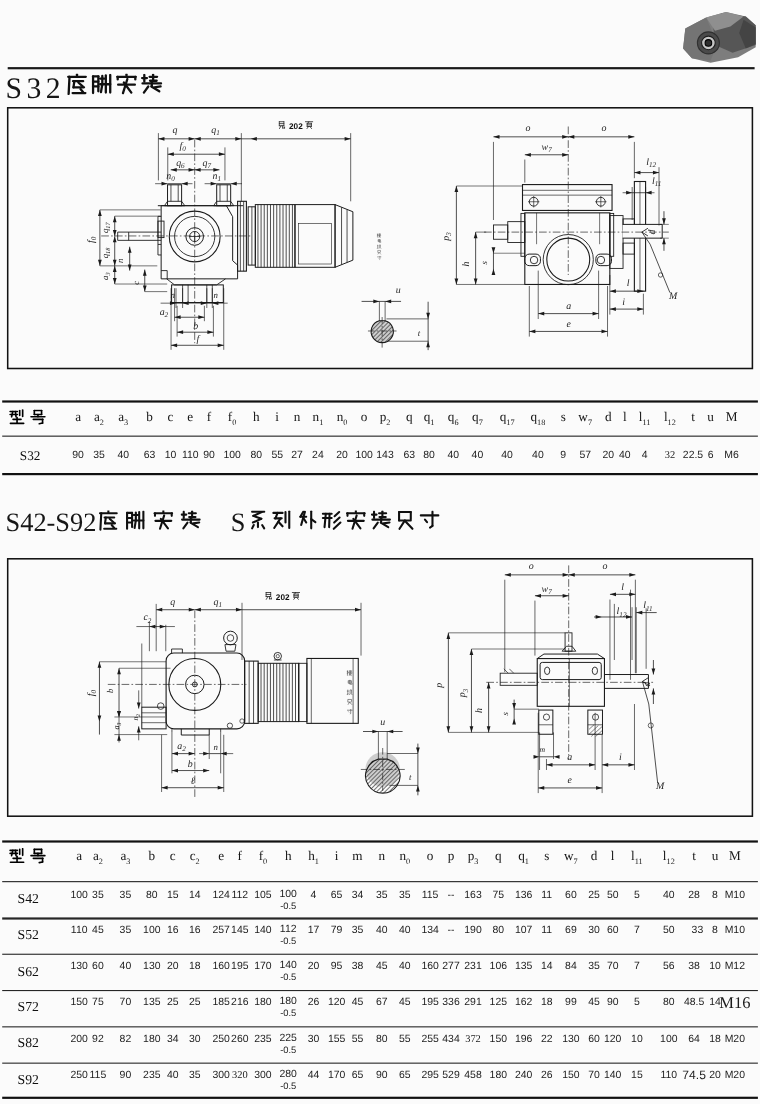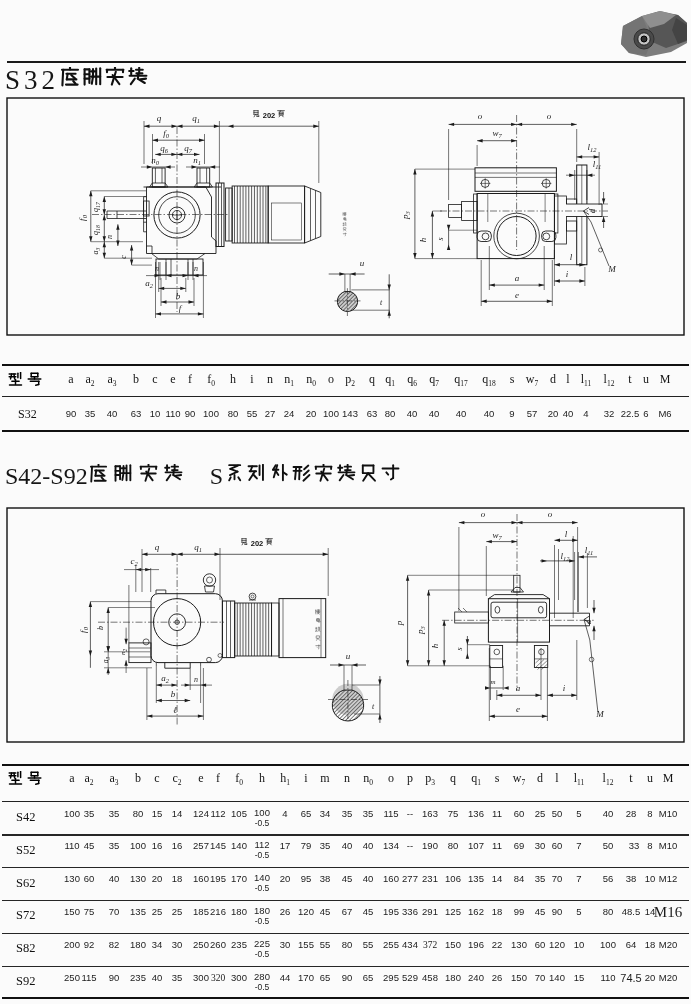--- a/index.html
+++ b/index.html
@@ -1157,21 +1157,21 @@
 <div style="position:absolute;left:390px;top:409px;transform:translateX(-50%);font-family:'Liberation Sans',sans-serif;font-size:9.5px;color:#1c1c1c;white-space:nowrap;text-align:center;line-height:10px">80</div>
 <div style="position:absolute;left:412px;top:409px;transform:translateX(-50%);font-family:'Liberation Sans',sans-serif;font-size:9.5px;color:#1c1c1c;white-space:nowrap;text-align:center;line-height:10px">40</div>
 <div style="position:absolute;left:434px;top:409px;transform:translateX(-50%);font-family:'Liberation Sans',sans-serif;font-size:9.5px;color:#1c1c1c;white-space:nowrap;text-align:center;line-height:10px">40</div>
 <div style="position:absolute;left:461px;top:409px;transform:translateX(-50%);font-family:'Liberation Sans',sans-serif;font-size:9.5px;color:#1c1c1c;white-space:nowrap;text-align:center;line-height:10px">40</div>
 <div style="position:absolute;left:489px;top:409px;transform:translateX(-50%);font-family:'Liberation Sans',sans-serif;font-size:9.5px;color:#1c1c1c;white-space:nowrap;text-align:center;line-height:10px">40</div>
 <div style="position:absolute;left:512px;top:409px;transform:translateX(-50%);font-family:'Liberation Sans',sans-serif;font-size:9.5px;color:#1c1c1c;white-space:nowrap;text-align:center;line-height:10px">9</div>
 <div style="position:absolute;left:532px;top:409px;transform:translateX(-50%);font-family:'Liberation Sans',sans-serif;font-size:9.5px;color:#1c1c1c;white-space:nowrap;text-align:center;line-height:10px">57</div>
 <div style="position:absolute;left:553px;top:409px;transform:translateX(-50%);font-family:'Liberation Sans',sans-serif;font-size:9.5px;color:#1c1c1c;white-space:nowrap;text-align:center;line-height:10px">20</div>
 <div style="position:absolute;left:568px;top:409px;transform:translateX(-50%);font-family:'Liberation Sans',sans-serif;font-size:9.5px;color:#1c1c1c;white-space:nowrap;text-align:center;line-height:10px">40</div>
 <div style="position:absolute;left:586px;top:409px;transform:translateX(-50%);font-family:'Liberation Sans',sans-serif;font-size:9.5px;color:#1c1c1c;white-space:nowrap;text-align:center;line-height:10px">4</div>
-<div style="position:absolute;left:609px;top:409px;transform:translateX(-50%);font-family:Liberation Sans, sans-serif;font-size:9.5px;color:#1c1c1c;white-space:nowrap;text-align:center;line-height:10px">32</div>
+<div style="position:absolute;left:609px;top:409px;transform:translateX(-50%);font-family:Liberation Serif, serif;font-size:9.5px;color:#1c1c1c;white-space:nowrap;text-align:center;line-height:10px">32</div>
 <div style="position:absolute;left:630px;top:409px;transform:translateX(-50%);font-family:'Liberation Sans',sans-serif;font-size:9.5px;color:#1c1c1c;white-space:nowrap;text-align:center;line-height:10px">22.5</div>
 <div style="position:absolute;left:646px;top:409px;transform:translateX(-50%);font-family:'Liberation Sans',sans-serif;font-size:9.5px;color:#1c1c1c;white-space:nowrap;text-align:center;line-height:10px">6</div>
 <div style="position:absolute;left:665px;top:409px;transform:translateX(-50%);font-family:Liberation Sans, sans-serif;font-size:9.5px;color:#1c1c1c;white-space:nowrap;text-align:center;line-height:10px">M6</div>
 
 <div class="abs" style="left:2px;top:429.5px;width:687px;height:2.2px;background:#111"></div>
 
 <div class="abs" style="left:5px;top:464px;font-family:'Liberation Serif',serif;font-size:24px;color:#161616;line-height:21px">S42-S92<span style="display:inline-block;vertical-align:2px;margin-left:1px"><span style="display:inline-block;width:19px;height:19px;margin-right:6px"><svg width="19" height="19" viewBox="0 0 100 100" style="vertical-align:top">
           <g stroke="#101010" stroke-width="10" stroke-linecap="round" fill="none">
             <line x1="50" y1="2" x2="50" y2="12"></line>
             <line x1="10" y1="14" x2="90" y2="14"></line>

